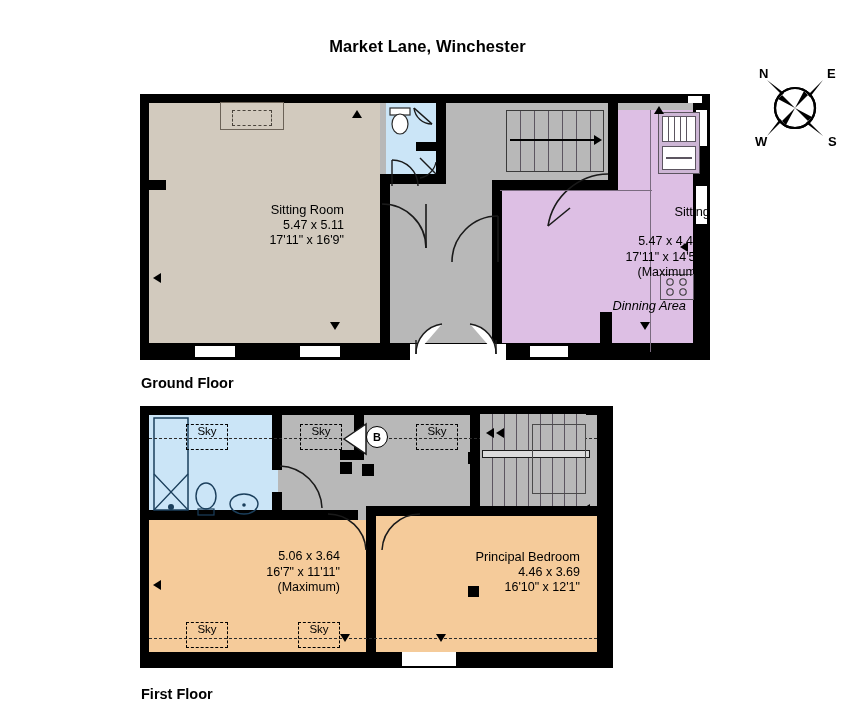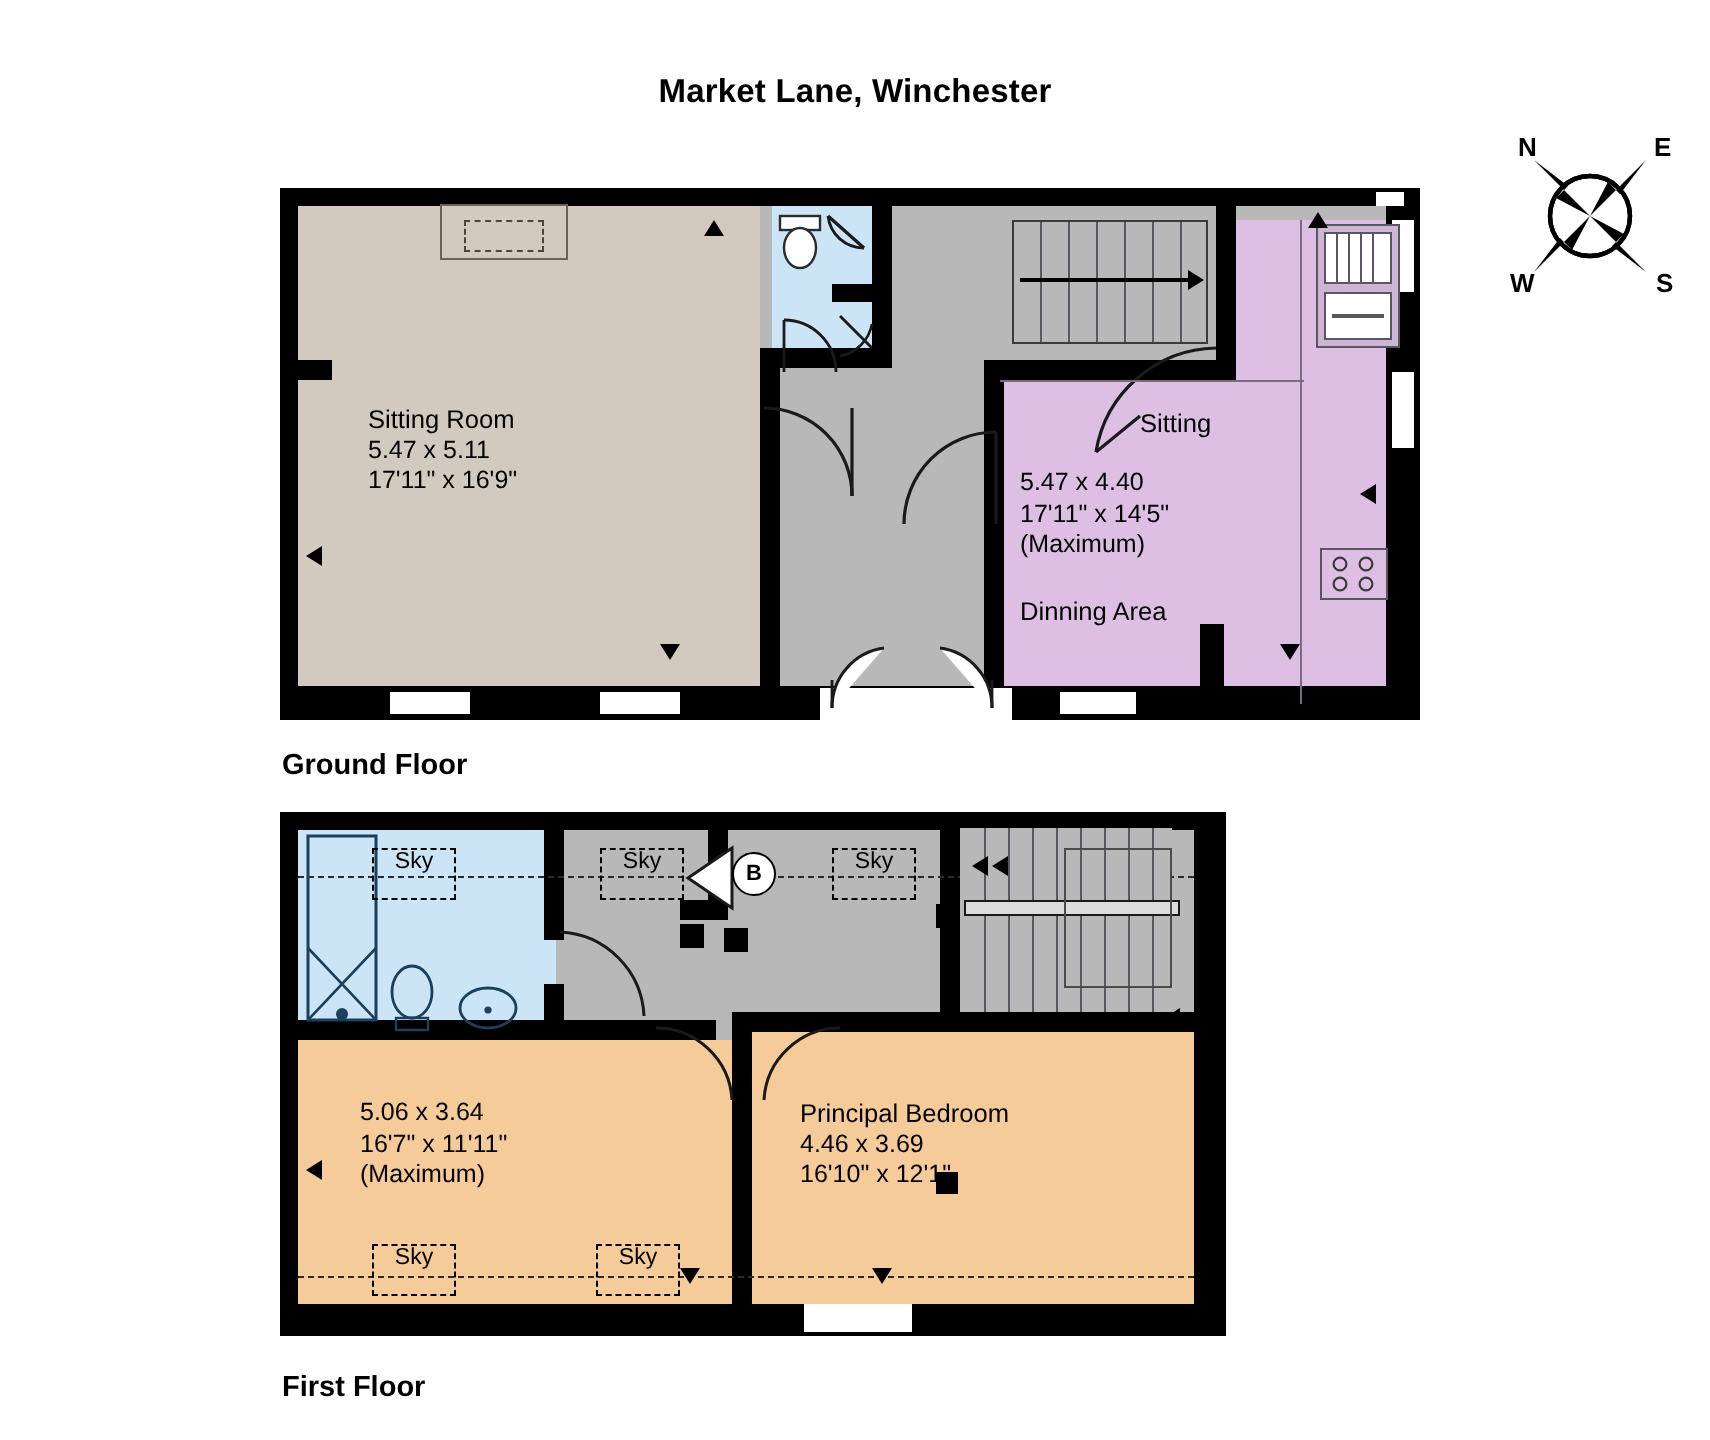--- a/index.html
+++ b/index.html
@@ -31,21 +31,21 @@
   
   .wall { position:absolute; background:#000; }
   .room { position:absolute; }
   .room.sitting  { background:#d2cabe; }
   .room.kitchen  { background:#ddbfe4; }
   .room.hall     { background:#b8b8b8; }
   .room.bath     { background:#cbe5f7; }
   .room.bedroom  { background:#f5cb9a; }
   .room.landing  { background:#b8b8b8; }
 
-  .rlabel { position:absolute; text-align:left; font-size:12.5px; line-height:15.5px; white-space:nowrap; }
+  .rlabel { position:absolute; text-align:right; font-size:12.5px; line-height:15.5px; white-space:nowrap; }
   .rlabel .nm { font-size:12.8px; }
 
   .win { position:absolute; background:#ffffff; }
 
   .sky { position:absolute; border:1.6px dashed #000; display:flex; align-items:flex-start; justify-content:center;
          font-size:11.5px; background:transparent; }
 
   .fixture { position:absolute; border:1.3px solid #5c5560; }
   .fx-line { position:absolute; background:#5c5560; }
 
@@ -205,21 +205,21 @@
       </div>
 
       <div class="rlabel" style="left:430px; top:110px; width:140px;">
         <div class="nm">Sitting</div>
       </div>
       <div class="rlabel" style="left:370px; top:140px; width:190px;">
         <div>5.47 x 4.40</div>
         <div>17'11" x 14'5"</div>
         <div>(Maximum)</div>
       </div>
-      <div class="rlabel" style="left:370px; top:204px; width:176px;">
+      <div class="rlabel" style="left:370px; top:204px; width:176px;font-style:italic;">
         <div class="nm">Dinning Area</div>
       </div>
     </div>
   </div>
 
   <div class="floor-label" style="left:141px; top:375px;">Ground Floor</div>
 
   <div class="floor" style="left:140px; top:406px; width:473px; height:262px;">
     <div class="plan" style="left:0; top:0; width:473px; height:262px;">
 

